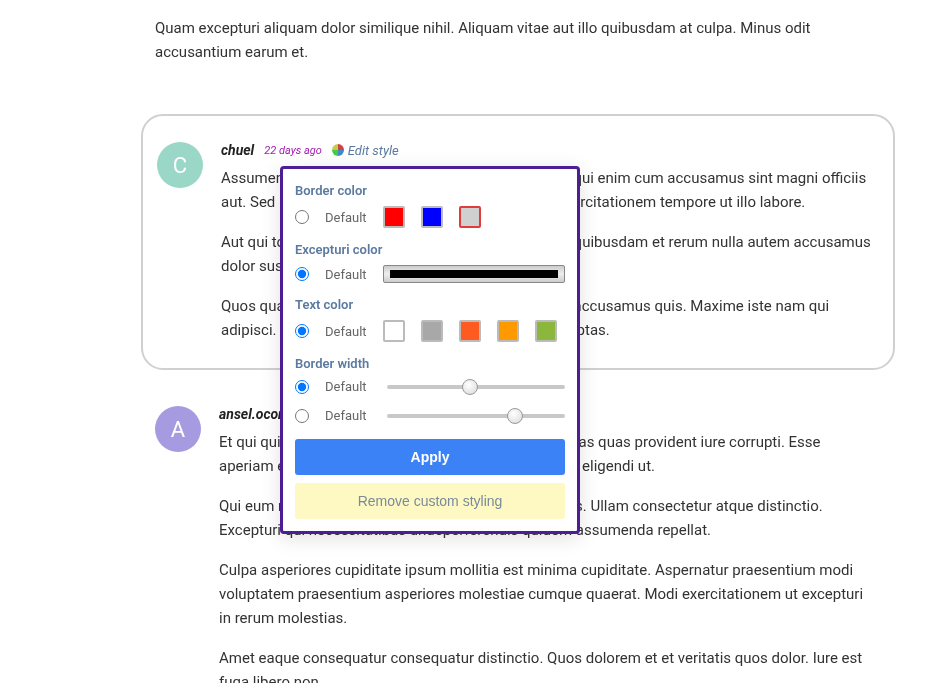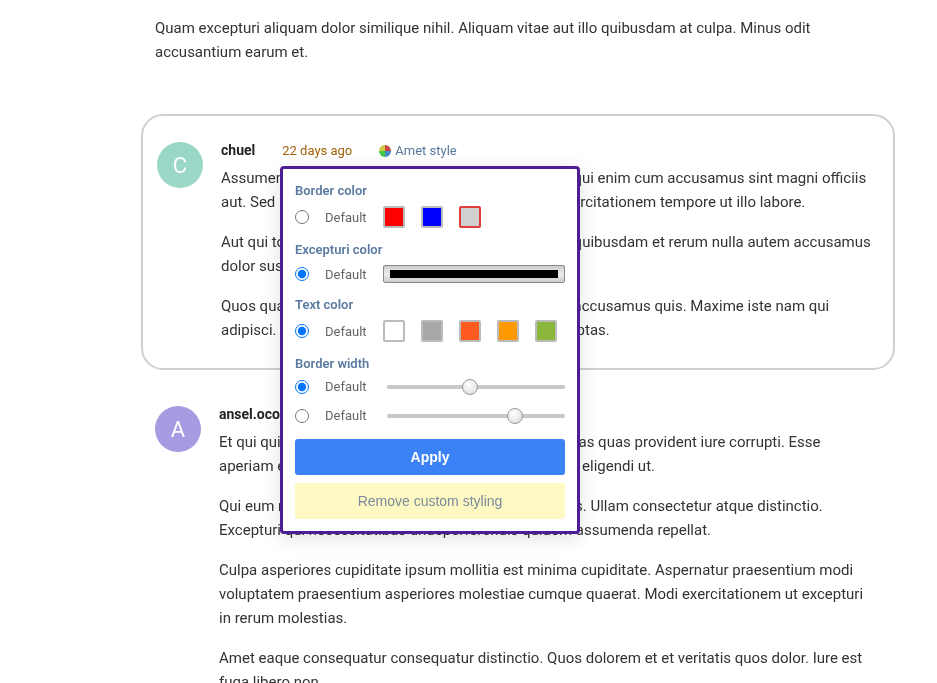--- a/index.html
+++ b/index.html
@@ -42,27 +42,28 @@
     align-items: center;
     justify-content: center;
     color: #fff;
     font-size: 22px;
     font-weight: 400;
     flex-shrink: 0;
   }
   .comment-body { flex: 1; }
   .comment-head {
     display: flex;
-    align-items: flex-end;
-    gap: 27px;
+    align-items: center;
+    gap: 10px;
     margin-bottom: 8px;
     font-size: 14px;
+    font-style: italic;
   }
   .author { font-weight: 700; color: #222; }
-  .time { color: #a16207; font-size: 13px; }
+  .time { color: #a21caf; font-size: 11px; }
   .edit-link { color: #5a7aa0; font-size: 13px; display: flex; align-items: center; gap: 4px; cursor: pointer; }
   .palette-icon {
     width: 12px; height: 12px;
     display:inline-block;
     border-radius: 50%;
     background: conic-gradient(#c44 0 90deg,#48c 90deg 180deg,#4c4 180deg 270deg,#cc4 270deg 360deg);
   }
   .comment-body p { margin: 0 0 16px 0; line-height: 1.6; color: #333; }
   .comment-body p:last-child { margin-bottom: 0; }
 
@@ -156,21 +157,21 @@
   <div class="top-text">Quam excepturi aliquam dolor similique nihil. Aliquam vitae aut illo quibusdam at culpa. Minus odit accusantium earum et.</div>
 
   <div class="comment styled">
     <div class="avatar" style="background:#9ad7c7">C</div>
     <div class="comment-body">
       <div class="comment-head">
         <span class="author">chuel</span>
         <span class="time">22 days ago</span>
         <span class="edit-link">
           <span class="palette-icon"></span>
-          <span>Amet style</span>
+          <span>Edit style</span>
         </span>
       </div>
       <p>Assumenda atque dolorem natus molestias aperiam qui enim cum accusamus sint magni officiis aut. Sed ipsum ut consequatur dolor. Qui sunt non exercitationem tempore ut illo labore.</p>
       <p>Aut qui totam ad. Dolores reiciendis qui consequatur quibusdam et rerum nulla autem accusamus dolor suscipit occaecati.</p>
       <p>Quos quaerat quo ea ut voluptas earum autem animi accusamus quis. Maxime iste nam qui adipisci. Sapiente quia qui et expeditas inventore voluptas.</p>
     </div>
   </div>
 
   <div class="comment">
     <div class="avatar" style="background:#a69be0">A</div>

